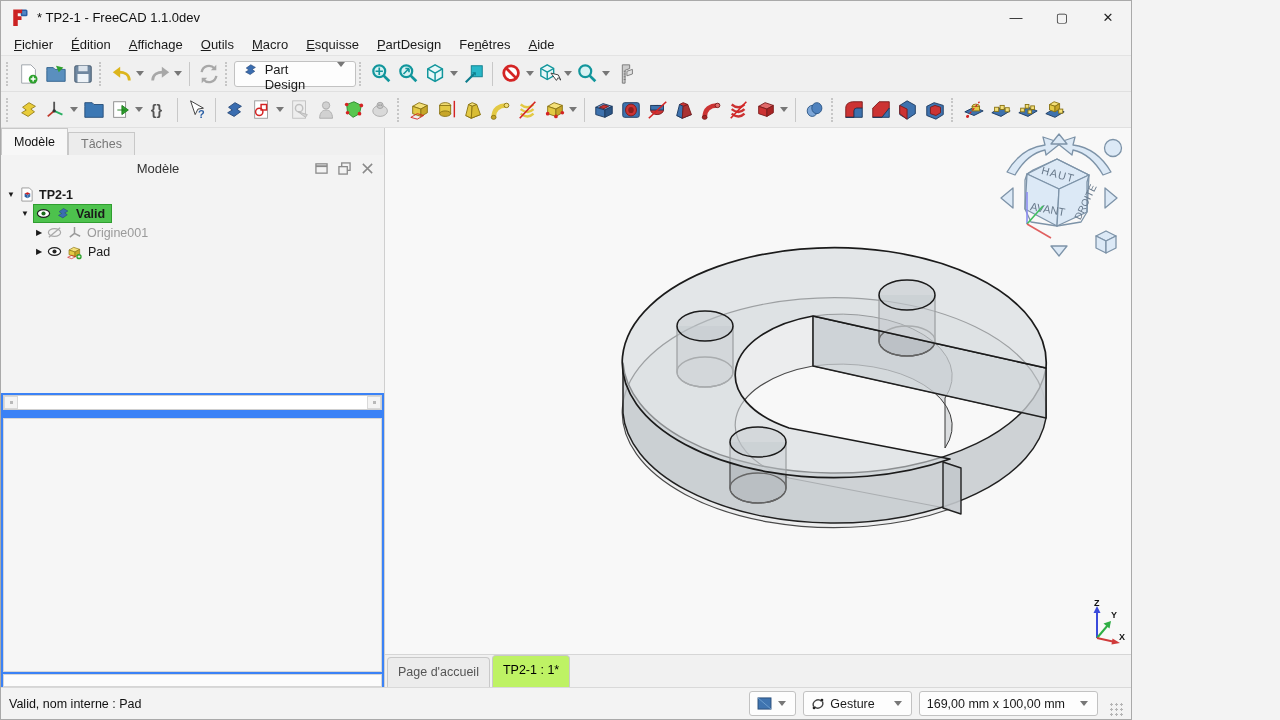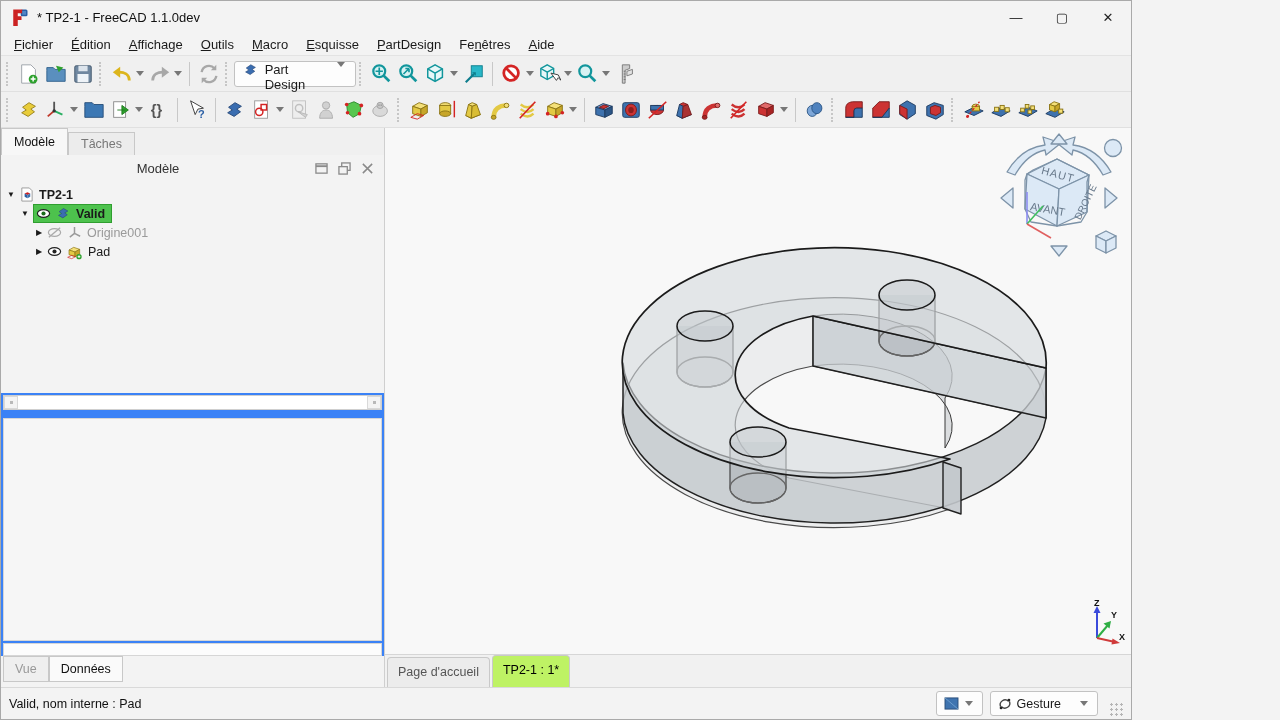--- a/index.html
+++ b/index.html
@@ -604,24 +604,20 @@
 
       <div class="hscroll">
         <div class="sbtn"></div>
         <div class="sthumb"></div>
         <div class="sbtn"></div>
       </div>
 
       <div class="prop-panel"></div>
       <div class="hscroll2"></div>
 
-      <div class="bottom-tabs">
-        <div class="btab">Vue</div>
-        <div class="btab active">Données</div>
-      </div>
     </div>
 
     <div class="viewport">
       <div class="vp-canvas">
 
         <svg class="scene" width="896" height="529" viewBox="0 0 896 529">
           <g fill="none" stroke-linejoin="round">
 
             <path d="M661,290 A212,115 0 1 0 565,381 L404,350 A112,62 0 0 1 428,238 Z" fill="#cfd3d6" fill-opacity="0.30" stroke="#4a4a4a" stroke-width="1.2"></path>
 
@@ -732,17 +728,21 @@
       <div class="scombo">
         <svg width="14" height="14" viewBox="0 0 16 16">
             <path d="M3 11a5.5 5.5 0 0 1 9-6" fill="none" stroke="#444" stroke-width="1.6"></path>
             <path d="M13 5a5.5 5.5 0 0 1-9 6" fill="none" stroke="#444" stroke-width="1.6"></path>
             <circle cx="12.5" cy="3.5" r="1.6" fill="#222"></circle>
             <circle cx="3.5" cy="12.5" r="1.6" fill="#222"></circle>
           </svg>
         <span>Gesture</span>
         <i class="cr" style="margin-left:14px"></i>
       </div>
+      <div class="scombo">
+        <span>169,00 mm x 100,00 mm</span>
+        <i class="cr" style="margin-left:10px"></i>
+      </div>
       <div class="gripdots"></div>
     </div>
   </div>
 
 </div>
 
 </body></html>

